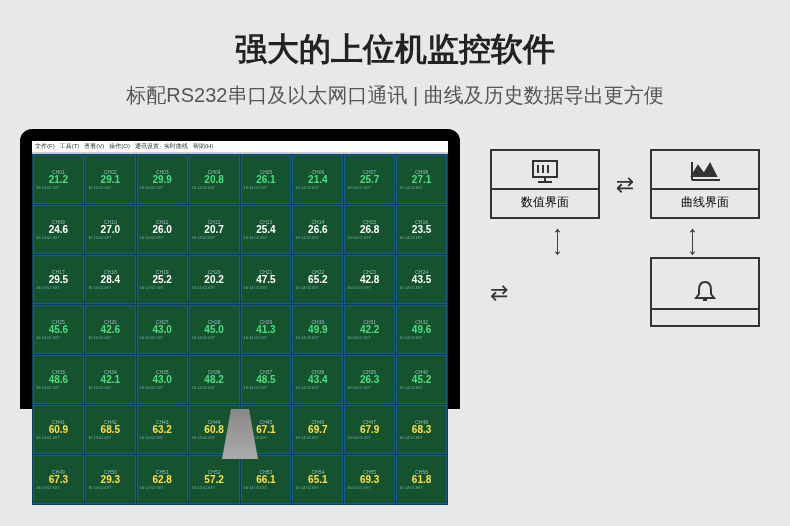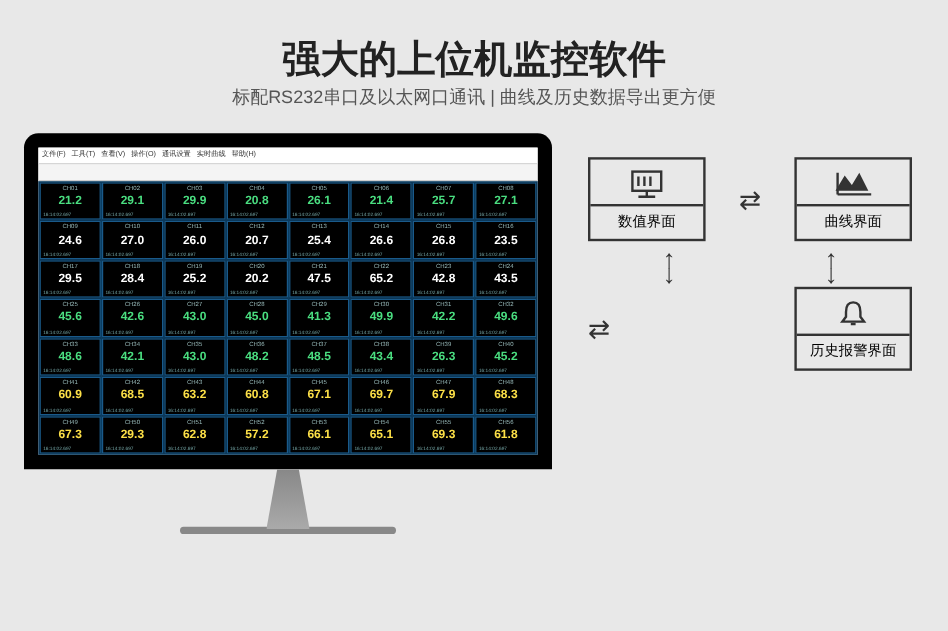--- a/index.html
+++ b/index.html
@@ -1,40 +1,40 @@
 <!DOCTYPE html>
 <html><head>
 <meta charset="utf-8">
 <style>
 *{margin:0;padding:0;box-sizing:border-box;font-family:"Microsoft YaHei",sans-serif}
 body{background:#e8e8e8;width:790px;height:526px;overflow:hidden}
 .header{text-align:center;padding:28px 0 8px}
 .title{font-size:32px;font-weight:bold;color:#222}
-.subtitle{font-size:15px;color:#555;}
+.subtitle{font-size:20px;color:#555;margin-top:10px}
 .content{display:flex;align-items:flex-start;padding:12px 20px 0}
 .monitor{width:440px;position:relative}
 .screen-frame{background:#000;border-radius:12px 12px 0 0;padding:12px;height:280px}
 .screen{background:#f0f0f0;width:100%;height:100%;display:flex;flex-direction:column}
 .menubar{background:#fff;height:14px;font-size:6px;color:#333;padding:1px 3px;display:flex;gap:5px;border-bottom:1px solid #ccc}
 .toolbar{background:#f4f4f4;height:14px;border-bottom:1px solid #ccc}
 .grid{flex:1;background:#0a3d62;display:grid;grid-template-columns:repeat(8,1fr);gap:1px;padding:1px}
-.cell{background:#000000;border:1px solid #1a5a8a;display:flex;flex-direction:column;justify-content:space-between;padding:1px 2px;position:relative}
+.cell{background:#14532d;border:1px solid #1a5a8a;display:flex;flex-direction:column;justify-content:space-between;padding:13px 2px;position:relative}
 .ch{font-size:5px;color:#9bb;text-align:center}
 .val{font-size:10px;font-weight:bold;text-align:center;line-height:1}
 .ts{font-size:4px;color:#7aa}
 .green{color:#4ade80}
 .white{color:#fff}
 .yellow{color:#fde047}
 .stand{width:60px;height:50px;background:linear-gradient(#888,#aaa);margin:0 auto;clip-path:polygon(35% 0,65% 0,80% 100%,20% 100%)}
 .base{width:180px;height:6px;background:#888;margin:-2px auto 0;border-radius:3px}
 .logo{position:absolute;bottom:8px;left:50%;transform:translateX(-50%);font-size:12px;color:#888}
 .diagram{flex:1;padding:20px 10px 0 30px}
 .drow{display:flex;align-items:center;justify-content:space-between;margin-bottom:8px}
 .dcol{display:flex;justify-content:space-around;margin:4px 0}
-.box{border:2px solid #333;width:98px;height:70px;display:flex;flex-direction:column;align-items:center;justify-content:center;background:#e8e8e8}
+.box{border:2px solid #333;width:110px;height:70px;display:flex;flex-direction:column;align-items:center;justify-content:center;background:#e8e8e8}
 .ibox{height:36px;display:flex;align-items:center;justify-content:center;border-bottom:2px solid #333;width:100%}
 .blabel{font-size:12px;padding:4px}
 .harrow{font-size:22px;color:#333;line-height:0.5}
 .varrow{font-size:22px;color:#333;display:flex;flex-direction:column;line-height:0.6}
 svg{stroke:#333;stroke-width:2;fill:none}
 </style>
 </head>
 <body>
 
 <div class="header">
@@ -384,17 +384,16 @@
     </div>
     <div class="drow">
       <div class="harrow">⇄</div>
       <div class="box">
         <div class="ibox">
           <svg width="30" height="26">
               <path d="M15 4 Q9 4 9 12 L9 16 L6 20 L24 20 L21 16 L21 12 Q21 4 15 4 Z"></path>
               <line x1="13" y1="22" x2="17" y2="22"></line>
             </svg>
         </div>
-        <div class="blabel">历史报警界面</div>
       </div>
     </div>
   </div>
 </div>
 
 </body></html>

